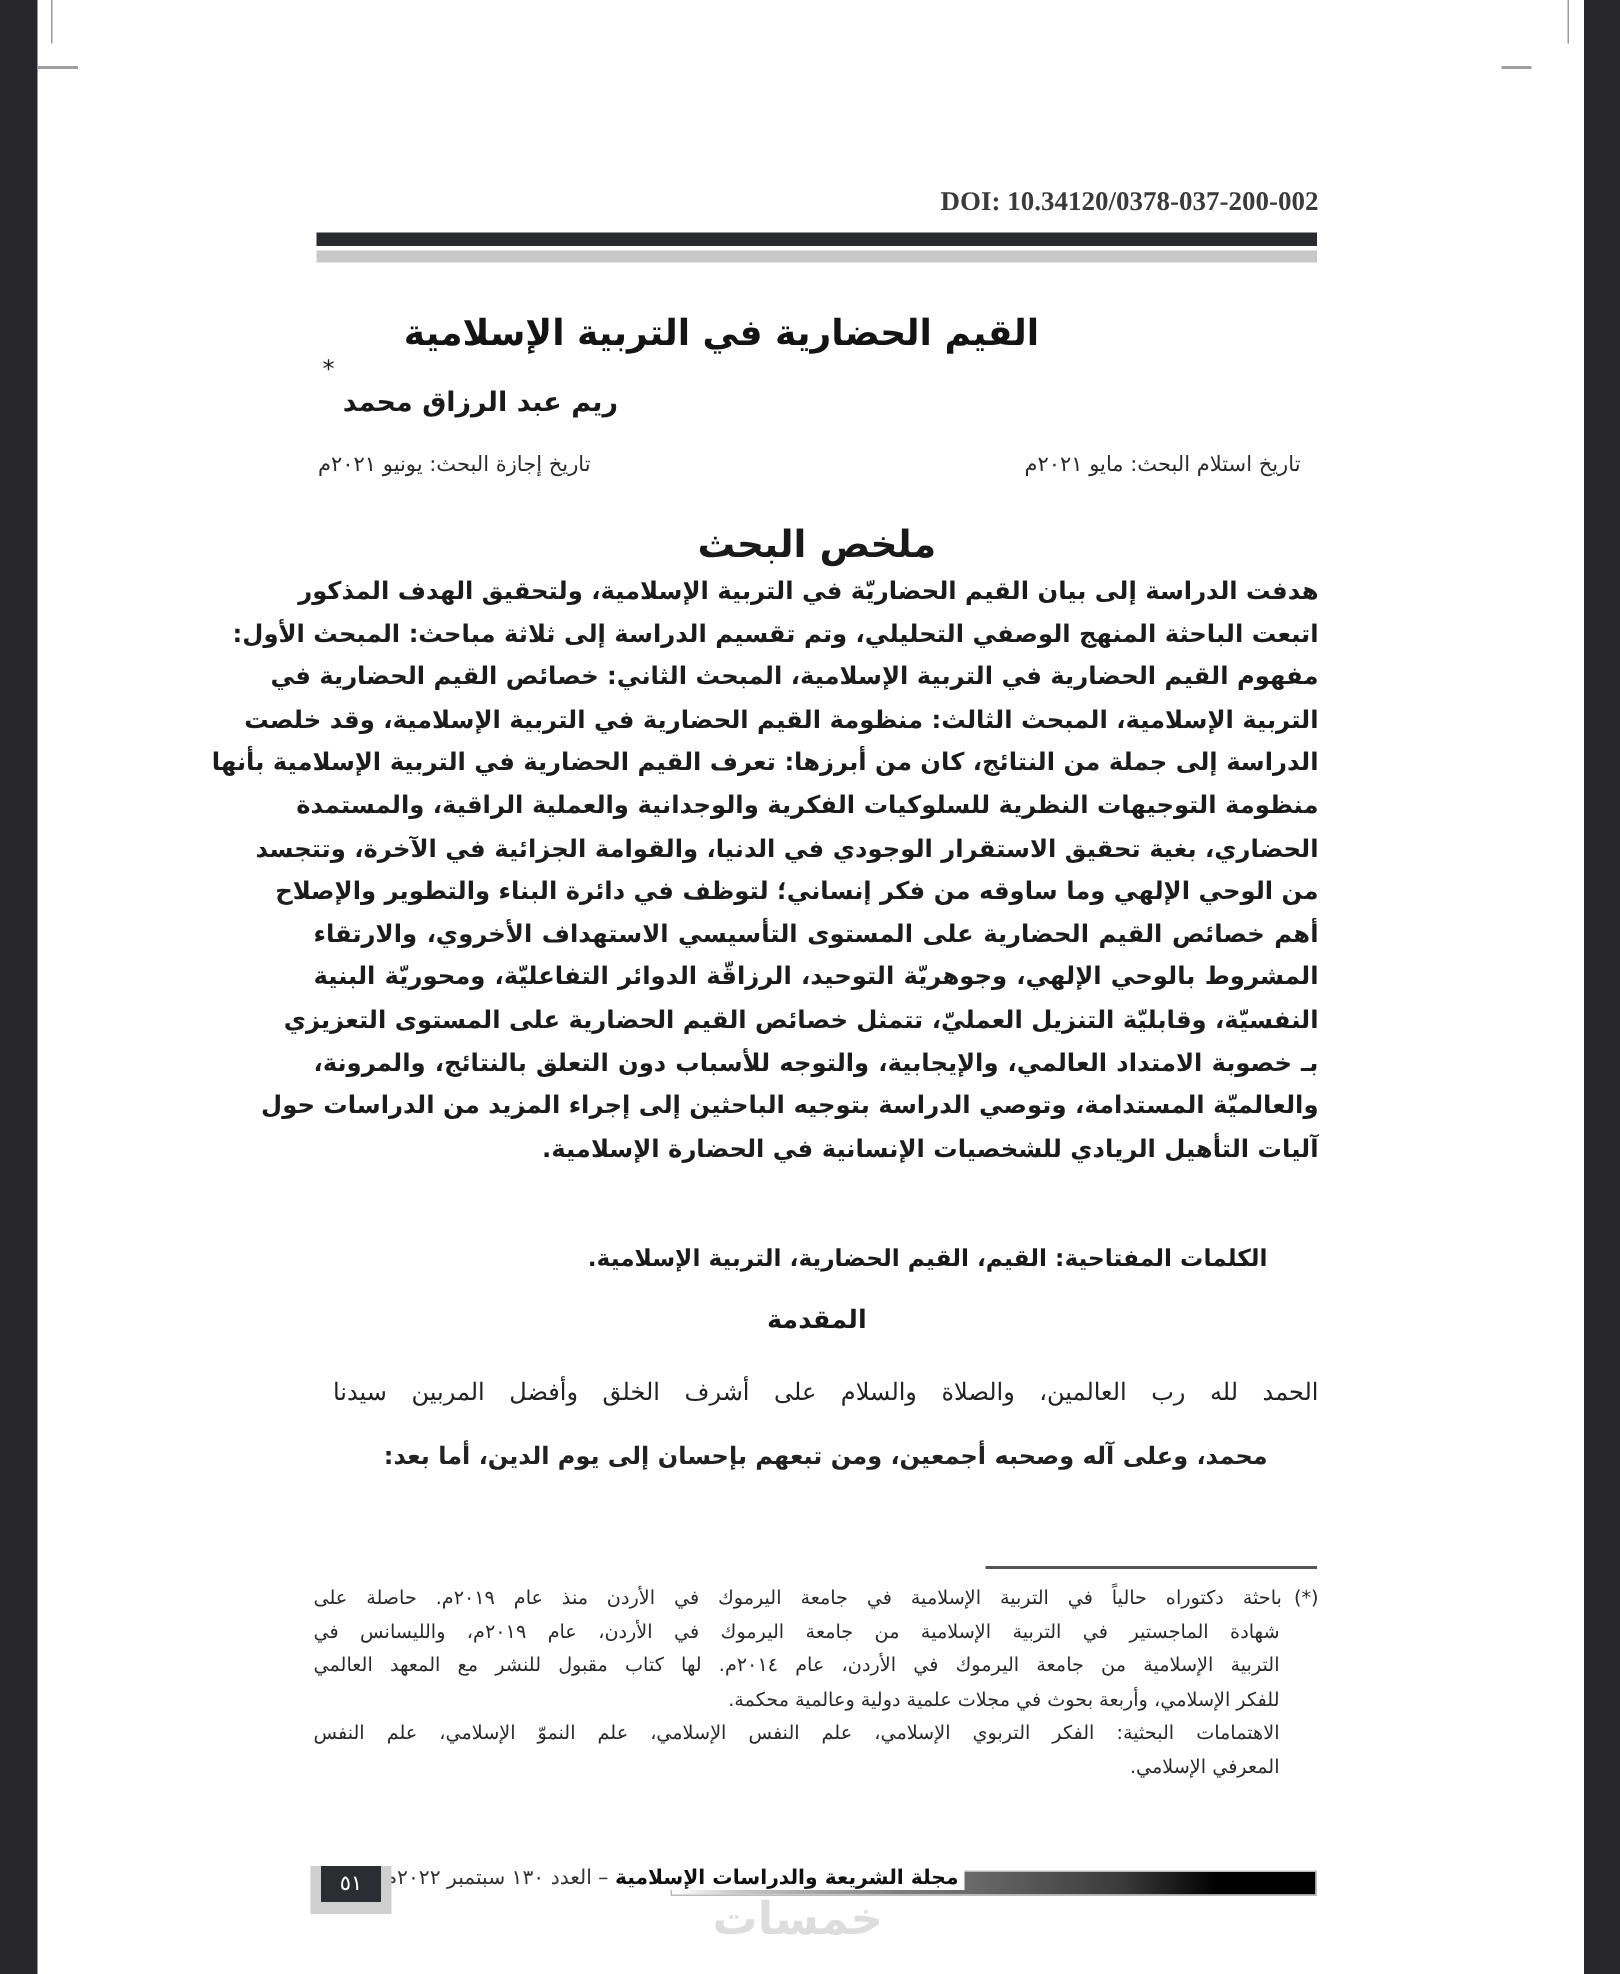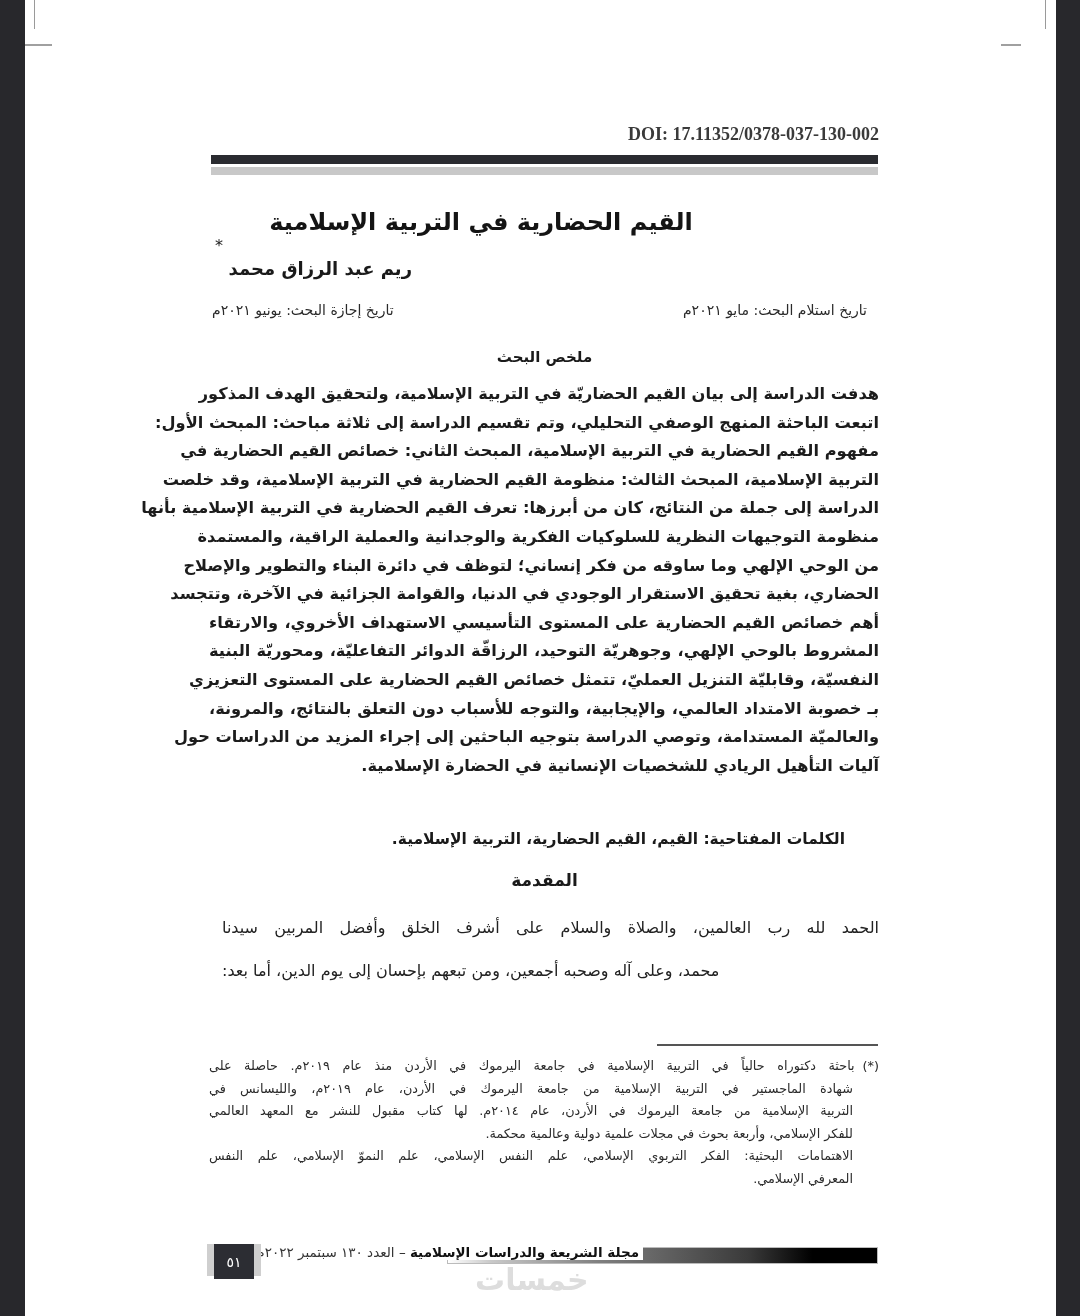--- a/index.html
+++ b/index.html
@@ -37,21 +37,21 @@
     }
     .date-received {
       position: absolute; right: 213px; top: 302px; font-size: 14px; color: #2a2a2a; white-space: nowrap; text-align: center;
     }
     .date-approved {
       position: absolute; left: 212px; top: 302px; font-size: 14px; color: #2a2a2a; white-space: nowrap;
     }
 
     .abstract-heading {
       position: absolute; left: 211px; width: 667px; top: 348px; text-align: center;
-      font-size: 15px; font-weight: bold; color: #1a1a1a;
+      font-size: 25px; font-weight: bold; color: #1a1a1a;
     }
     .abstract {
       position: absolute; left: 209px; width: 670px; top: 380px;
       font-size: 16.2px; font-weight: bold; line-height: 28.6px; color: #1c1c1c;
       text-align: justify; text-align-last: right;
     }
     .abstract .line { display: block; text-align: justify; text-align-last: justify; white-space: nowrap; }
     .abstract .line.last { text-align-last: right; }
 
     .keywords {
@@ -62,21 +62,21 @@
     .intro-heading {
       position: absolute; left: 211px; width: 667px; top: 870px; text-align: center;
       font-size: 17px; font-weight: bold; color: #1a1a1a;
     }
     .intro {
       position: absolute; left: 209px; width: 670px; top: 906px;
       font-size: 16px; line-height: 43px; color: #222;
     }
     .intro .line { display: block; white-space: nowrap; margin-left: 13px; }
     .intro .line.justified { text-align: justify; text-align-last: justify; }
-    .intro .line.last { text-align: left; }
+    .intro .line.last { text-align: center; font-weight: bold; }
 
     .footnote-rule { position: absolute; left: 657px; top: 1044px; width: 221px; height: 2px; background: #555; }
     .footnotes {
       position: absolute; left: 209px; width: 670px; top: 1055px;
       font-size: 12.8px; line-height: 22.6px; color: #2a2a2a;
     }
     .footnotes .line { display: block; white-space: nowrap; text-align: justify; text-align-last: justify; }
     .footnotes .line.last { text-align-last: right; }
     .fn-mark { display: inline-block; margin-left: 8px; }
 
@@ -86,59 +86,59 @@
       border: 1px solid #bbb; box-sizing: border-box;
     }
     .footer-text {
       position: absolute; right: 437px; top: 1244px; font-size: 13.5px; color: #333; white-space: nowrap;
       background: #fff;
       padding: 0 4px;
     }
     .footer-text b { color: #111; }
     .pagebox-frame { position: absolute; left: 207px; top: 1244px; width: 54px; height: 32px; background: #cfcfcf; }
     .pagebox {
-      position: absolute; left: 214px; top: 1244px; width: 40px; height: 35px; background: #2c2d33;
+      position: absolute; left: 214px; top: 1244px; width: 40px; height: 24px; background: #2c2d33;
       color: #ffffff; font-size: 14px; display: flex; align-items: center; justify-content: center;
     }
     .watermark {
       position: absolute; left: 475px; top: 1262px; font-size: 30px; color: #dddddd; letter-spacing: 1px;
       font-weight: bold;
     }
   </style>
 </head>
 <body>
 
 <div class="side-left"></div>
 <div class="side-right"></div>
 <div class="crop-v-left"></div>
 <div class="crop-v-right"></div>
 <div class="crop-h-left"></div>
 <div class="crop-h-right"></div>
 
-<div class="doi">DOI: 17.11352/0378-037-130-002</div>
+<div class="doi">DOI: 10.34120/0378-037-200-002</div>
 <div class="rule-dark"></div>
 <div class="rule-light"></div>
 
 <div class="title rtl">القيم الحضارية في التربية الإسلامية</div>
 <div class="asterisk">*</div>
 <div class="author rtl">ريم عبد الرزاق محمد</div>
 
 <div class="date-received rtl">تاريخ استلام البحث: مايو ٢٠٢١م</div>
 <div class="date-approved rtl">تاريخ إجازة البحث: يونيو ٢٠٢١م</div>
 
 <div class="abstract-heading rtl">ملخص البحث</div>
 <div class="abstract rtl">
   <span class="line">هدفت الدراسة إلى بيان القيم الحضاريّة في التربية الإسلامية، ولتحقيق الهدف المذكور</span>
   <span class="line">اتبعت الباحثة المنهج الوصفي التحليلي، وتم تقسيم الدراسة إلى ثلاثة مباحث: المبحث الأول:</span>
   <span class="line">مفهوم القيم الحضارية في التربية الإسلامية، المبحث الثاني: خصائص القيم الحضارية في</span>
   <span class="line">التربية الإسلامية، المبحث الثالث: منظومة القيم الحضارية في التربية الإسلامية، وقد خلصت</span>
   <span class="line">الدراسة إلى جملة من النتائج، كان من أبرزها: تعرف القيم الحضارية في التربية الإسلامية بأنها</span>
   <span class="line">منظومة التوجيهات النظرية للسلوكيات الفكرية والوجدانية والعملية الراقية، والمستمدة</span>
+  <span class="line">الحضاري، بغية تحقيق الاستقرار الوجودي في الدنيا، والقوامة الجزائية في الآخرة، وتتجسد</span>
   <span class="line">من الوحي الإلهي وما ساوقه من فكر إنساني؛ لتوظف في دائرة البناء والتطوير والإصلاح</span>
-  <span class="line">الحضاري، بغية تحقيق الاستقرار الوجودي في الدنيا، والقوامة الجزائية في الآخرة، وتتجسد</span>
   <span class="line">أهم خصائص القيم الحضارية على المستوى التأسيسي الاستهداف الأخروي، والارتقاء</span>
   <span class="line">المشروط بالوحي الإلهي، وجوهريّة التوحيد، الرزاقّة الدوائر التفاعليّة، ومحوريّة البنية</span>
   <span class="line">النفسيّة، وقابليّة التنزيل العمليّ، تتمثل خصائص القيم الحضارية على المستوى التعزيزي</span>
   <span class="line">بـ خصوبة الامتداد العالمي، والإيجابية، والتوجه للأسباب دون التعلق بالنتائج، والمرونة،</span>
   <span class="line">والعالميّة المستدامة، وتوصي الدراسة بتوجيه الباحثين إلى إجراء المزيد من الدراسات حول</span>
   <span class="line last">آليات التأهيل الريادي للشخصيات الإنسانية في الحضارة الإسلامية.</span>
 </div>
 
 <div class="keywords rtl">الكلمات المفتاحية: القيم، القيم الحضارية، التربية الإسلامية.</div>
 

